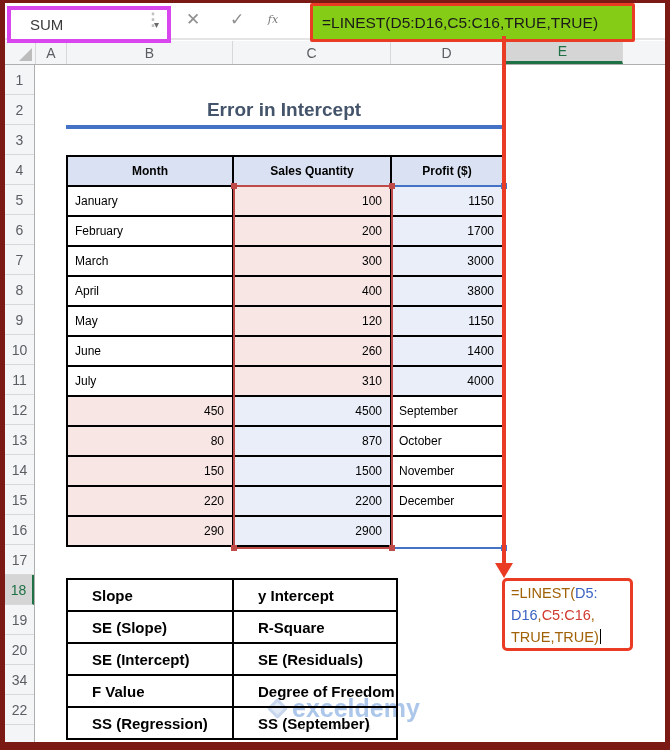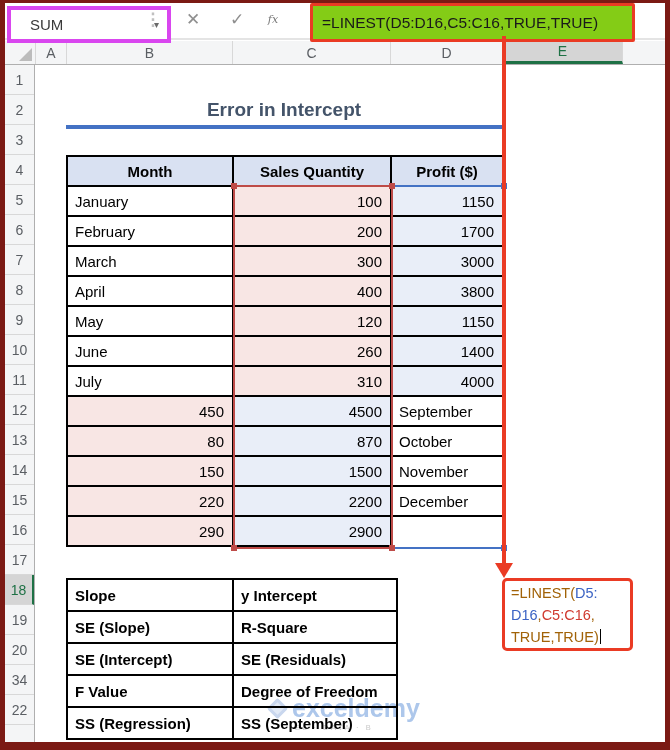--- a/index.html
+++ b/index.html
@@ -50,21 +50,21 @@
 
   
   #title{left:66px;top:96px;width:436px;height:28px;display:flex;align-items:center;justify-content:center;
     font-size:19px;font-weight:700;color:var(--title-color,#44546A);z-index:1;}
   #title-underline{left:66px;top:125px;width:436px;height:4px;background:var(--range-blue,#4472C4);z-index:1;}
 
   
   #maintable{left:66px;top:155px;display:grid;grid-template-columns:166px 158px 112px;grid-auto-rows:30px;
     border-top:2px solid #000;border-left:2px solid #000;z-index:2;background:#fff;}
   .mcell{border-right:2px solid #000;border-bottom:2px solid #000;display:flex;align-items:center;
-    font-size:15px;color:#000;background:#fff;overflow:hidden;}
+    font-size:12px;color:#000;background:#fff;overflow:hidden;}
   .mhead{background:var(--header-fill,#D9E1F2);font-weight:700;justify-content:center;}
   .cmonth{padding-left:7px;}
   .cqty{background:var(--range-red-fill,#F8E6E4);justify-content:flex-end;padding-right:8px;}
   .cprofit{background:var(--range-blue-fill,#E9EEF8);justify-content:flex-end;padding-right:8px;}
 
   
   .sel-rect{pointer-events:none;z-index:3;}
   #sel-blue{left:391px;top:185px;width:114px;height:364px;border:2.5px solid var(--range-blue,#4472C4);}
   #sel-red{left:233px;top:185px;width:160px;height:364px;border:2.5px solid var(--range-red,#BE4B48);}
   .handle{position:absolute;width:6px;height:6px;}
@@ -84,21 +84,21 @@
   #cellbox .fline{font-size:14.5px;line-height:22px;white-space:nowrap;color:#1a1a1a;}
   .c-k{color:#a16207;}
   .c-b{color:var(--formula-blue,#3B63C4);}
   .c-r{color:var(--formula-red,#D03A30);}
   .cursor{display:inline-block;width:1.5px;height:15px;background:#000;vertical-align:-2px;margin-left:1px;}
 
   
   #outtable{left:66px;top:578px;display:grid;grid-template-columns:166px 164px;grid-auto-rows:32px;
     border-top:2px solid #000;border-left:2px solid #000;z-index:2;}
   .ocell{border-right:2px solid #000;border-bottom:2px solid #000;display:flex;align-items:center;
-    font-size:15px;font-weight:700;color:#000;padding-left:7px;background:transparent;overflow:hidden;}
+    font-size:15px;font-weight:700;color:#000;padding-left:24px;background:transparent;overflow:hidden;}
 
   
   #watermark{left:266px;top:694px;width:170px;height:42px;z-index:1;}
   #wm-logo{position:absolute;left:4px;top:7px;width:15px;height:15px;transform:rotate(45deg);
     background:#C9D7EE;border-radius:2px;}
   #wm-logo:after{content:"";position:absolute;left:3px;top:3px;width:9px;height:9px;background:#E2EAF6;}
   #wm-brand{position:absolute;left:26px;top:0px;font-size:25px;font-weight:700;color:#ADC7EB;letter-spacing:0;}
   #wm-caption{position:absolute;left:29px;top:29px;font-size:7.5px;color:#C9C9C9;letter-spacing:2.5px;white-space:nowrap;}
 </style>
 </head>

